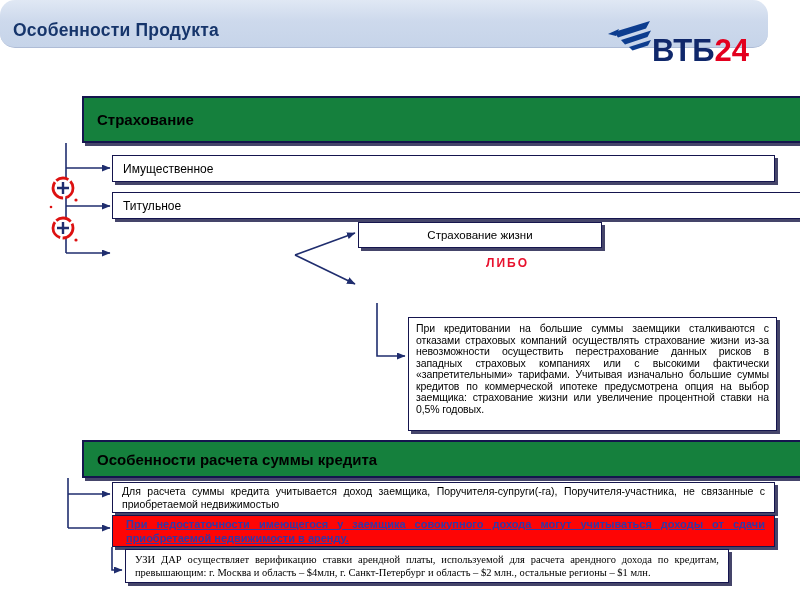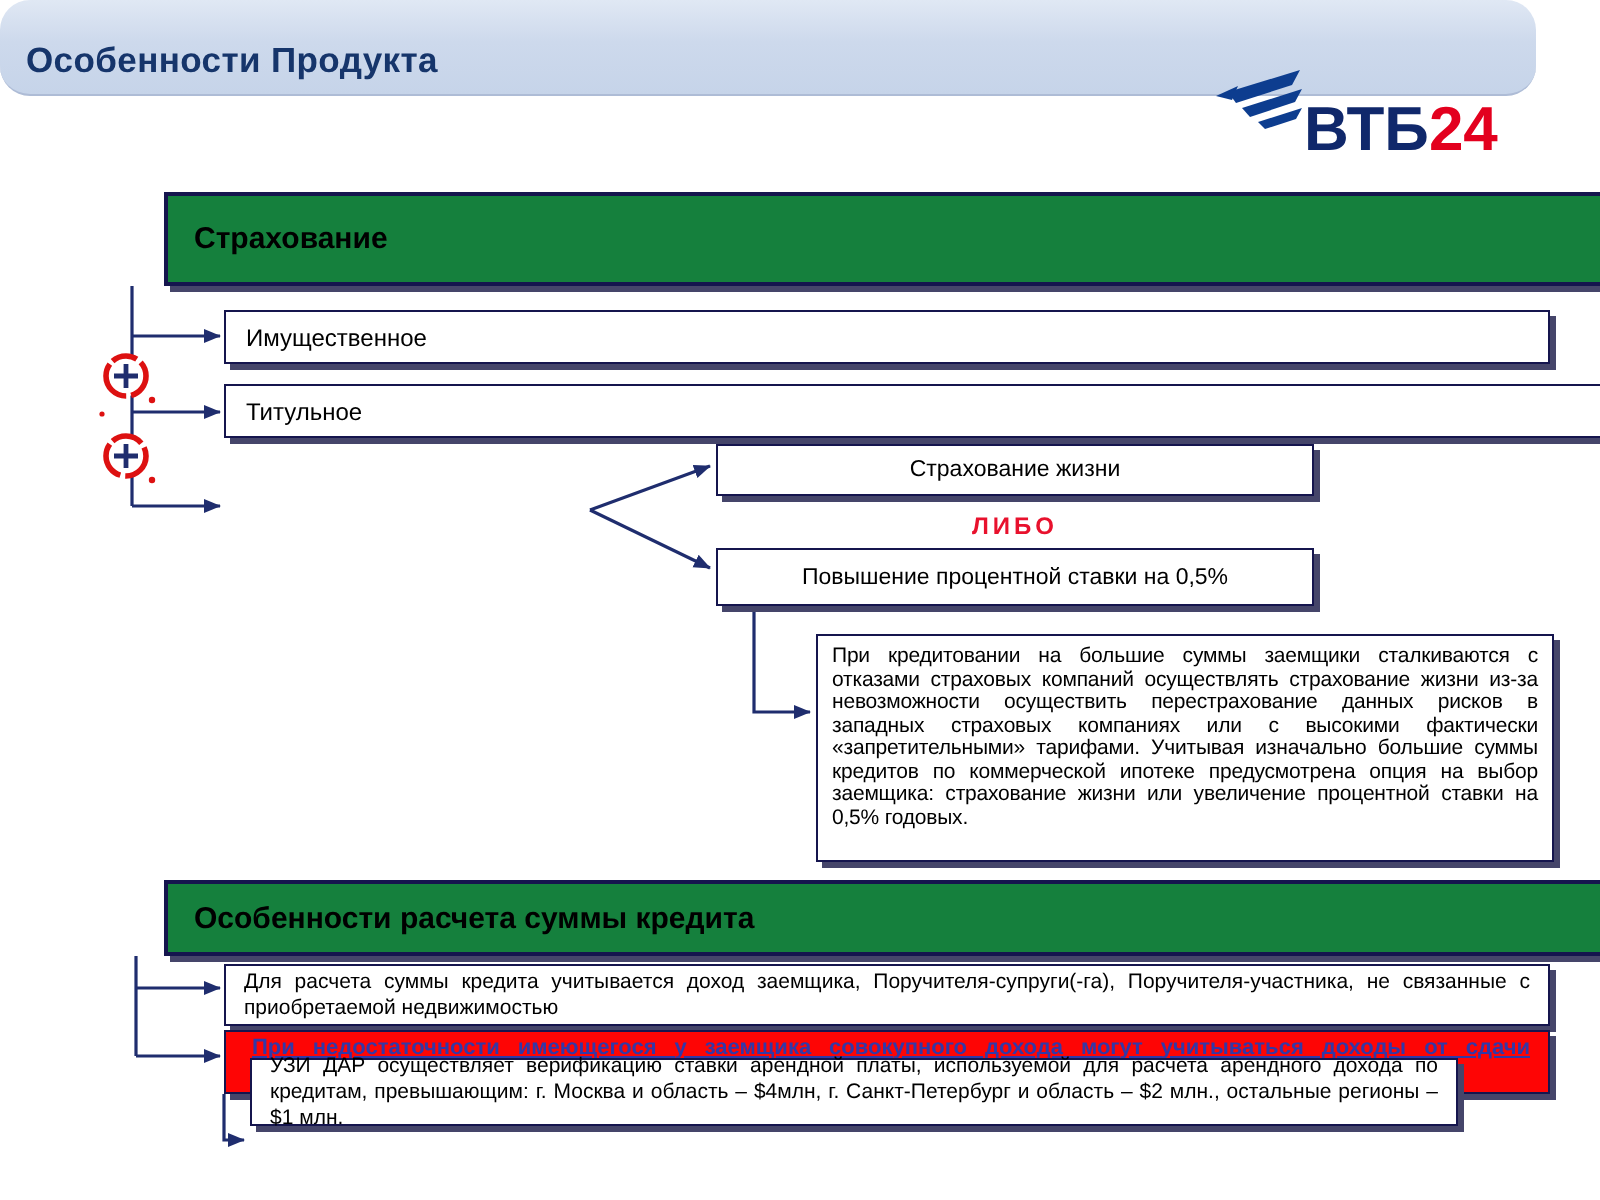--- a/index.html
+++ b/index.html
@@ -13,21 +13,21 @@
     position:absolute; left:0; top:0; width:768px; height:48px;
     background:linear-gradient(#e0e8f4 0%, #cdd9ec 45%, #c6d4e9 100%);
     border-bottom:1px solid #aebcd6;
     border-radius:15px;
   }
   .banner h1 {
     margin:0; padding:20px 0 0 13px;
     font-size:17.5px; font-weight:bold; color:#16356b; letter-spacing:0.2px;
   }
   
-  .logo { position:absolute; left:606px; top:32px; width:175px; height:54px; }
+  .logo { position:absolute; left:606px; top:18px; width:175px; height:54px; }
   .logo .wing { position:absolute; left:2px; top:2px; }
   .logo .word { position:absolute; left:46px; top:16px; font-size:31px; font-weight:800; letter-spacing:0px; line-height:34px; }
   .logo .brand  { color:#10286b; }
   .logo .suffix { color:#e3001e; }
   
   .box {
     position:absolute; background:#ffffff;
     border:1.5px solid #15154e; box-shadow:3px 3px 0 #45456a;
     color:#000; display:flex; align-items:center;
   }
@@ -103,29 +103,28 @@
     </g>
   </svg>
 
   <div class="box cyan hdr" style="left:42px; top:96px; width:731px; height:47px;">Страхование</div>
 
   <div class="box item" style="left:112px; top:155px; width:663px; height:27px;">Имущественное</div>
 
   <div class="box item" style="left:112px; top:192px; width:721px; height:27px;">Титульное</div>
 
 
-  <div class="box center" style="left:358px; top:222px; width:299px; height:26px;">Страхование жизни</div>
+  <div class="box center" style="left:358px; top:222px; width:244px; height:26px;">Страхование жизни</div>
 
   <div class="or-label" style="left:358px; top:256px; width:299px;">ЛИБО</div>
 
-  <div class="box center" style="left:358px; top:274px; width:299px; height:29px;">Повышение процентной ставки на 0,5%</div>
 
   <div class="box note-box" style="left:408px; top:317px; width:369px; height:114px;">При кредитовании на большие суммы заемщики сталкиваются с отказами страховых компаний осуществлять страхование жизни из-за невозможности осуществить перестрахование данных рисков в западных страховых компаниях или с высокими фактически «запретительными» тарифами. Учитывая изначально большие суммы кредитов по коммерческой ипотеке предусмотрена опция на выбор заемщика: страхование жизни или увеличение процентной ставки на 0,5% годовых.</div>
 
   <div class="box cyan hdr" style="left:42px; top:440px; width:731px; height:38px;">Особенности расчета суммы кредита</div>
 
   <div class="box rule" style="left:112px; top:482px; width:663px; height:31px;">Для расчета суммы кредита учитывается доход заемщика, Поручителя-супруги(-га), Поручителя-участника, не связанные с приобретаемой недвижимостью</div>
 
   <div class="box redbox rule-red bluetext" style="left:112px; top:515px; width:663px; height:32px;padding-left:13px;">При недостаточности имеющегося у заемщика совокупного дохода могут учитываться доходы от сдачи приобретаемой недвижимости в аренду.</div>
 
-  <div class="box rule" style="left:125px; top:529px; width:604px; height:34px;">УЗИ ДАР осуществляет верификацию ставки арендной платы, используемой для расчета арендного дохода по кредитам, превышающим: г. Москва и область – $4млн, г. Санкт-Петербург и область – $2 млн., остальные регионы – $1 млн.</div>
+  <div class="box rule" style="left:125px; top:549px; width:604px; height:34px;font-family:Liberation Serif, serif;">УЗИ ДАР осуществляет верификацию ставки арендной платы, используемой для расчета арендного дохода по кредитам, превышающим: г. Москва и область – $4млн, г. Санкт-Петербург и область – $2 млн., остальные регионы – $1 млн.</div>
 
 </div>
 
 </body></html>

